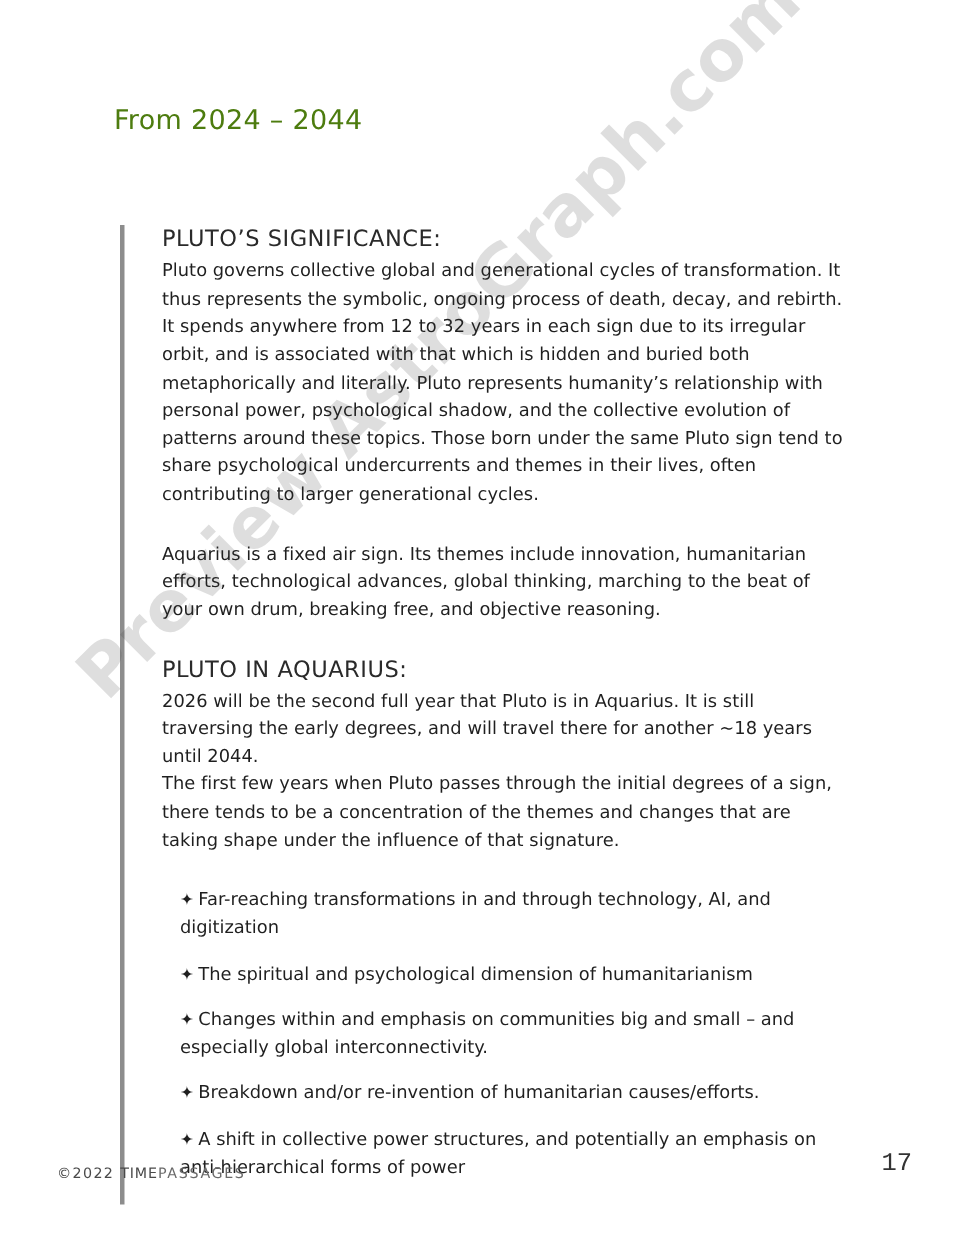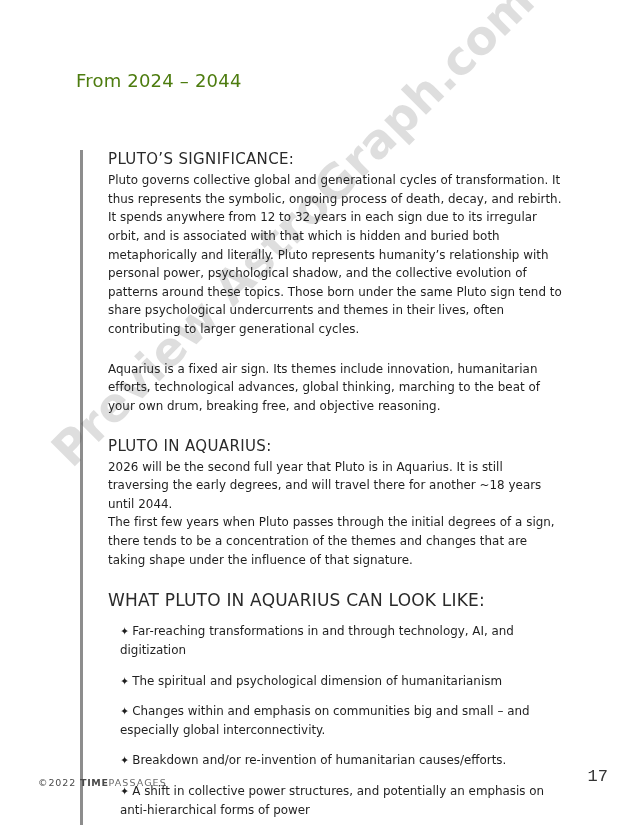--- a/index.html
+++ b/index.html
@@ -143,21 +143,21 @@
   .copyright {
     position: absolute;
     left: 38px;
     top: 22px;
     font-size: 9.5px;
     letter-spacing: 0.9px;
     color: #4a4a4a;
     font-family: "DejaVu Sans", sans-serif;
     white-space: nowrap;
   }
-  .brand-bold { font-weight: 700; letter-spacing: 0.6px; margin-top: 16px; }
+  .brand-bold { font-weight: 400; letter-spacing: 0.6px; margin-top: 16px; }
   .brand-light { font-weight: 400; color: #6a6a6a; letter-spacing: 1.1px; }
   .page-number {
     position: absolute;
     right: 30px;
     top: 12px;
     font-size: 17px;
     color: #333333;
     font-family: Liberation Mono, monospace;
   }
 </style>
@@ -185,21 +185,20 @@
       <p class="para">Aquarius is a fixed air sign. Its themes include innovation, humanitarian efforts, technological advances, global thinking, marching to the beat of your own drum, breaking free, and objective reasoning.</p>
     </div>
 
     <div class="section">
       <h2 class="section-heading">PLUTO IN AQUARIUS:</h2>
       <p class="para">2026 will be the second full year that Pluto is in Aquarius. It is still traversing the early degrees, and will travel there for another ~18 years until 2044.</p>
       <p class="para">The first few years when Pluto passes through the initial degrees of a sign, there tends to be a concentration of the themes and changes that are taking shape under the influence of that signature.</p>
     </div>
 
     <div class="section">
-      <h2 class="section-heading large">WHAT PLUTO IN AQUARIUS CAN LOOK LIKE:</h2>
       <ul class="bullet-list" id="bullet-list">
           <li class="bullet-item"><span class="bullet-glyph">✦</span><span>Far-reaching transformations in and through technology, AI, and digitization</span></li>
           <li class="bullet-item"><span class="bullet-glyph">✦</span><span>The spiritual and psychological dimension of humanitarianism</span></li>
           <li class="bullet-item"><span class="bullet-glyph">✦</span><span>Changes within and emphasis on communities big and small – and especially global interconnectivity.</span></li>
           <li class="bullet-item"><span class="bullet-glyph">✦</span><span>Breakdown and/or re-invention of humanitarian causes/efforts.</span></li>
           <li class="bullet-item"><span class="bullet-glyph">✦</span><span>A shift in collective power structures, and potentially an emphasis on anti-hierarchical forms of power</span></li>
         </ul>
     </div>
 
   </div>

